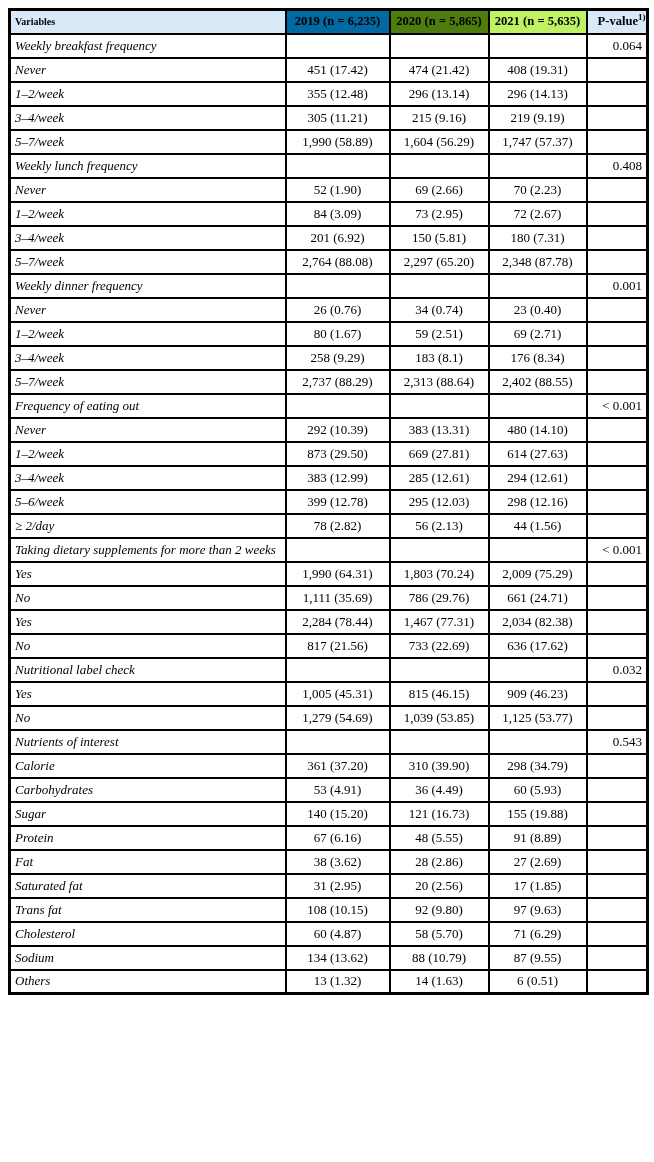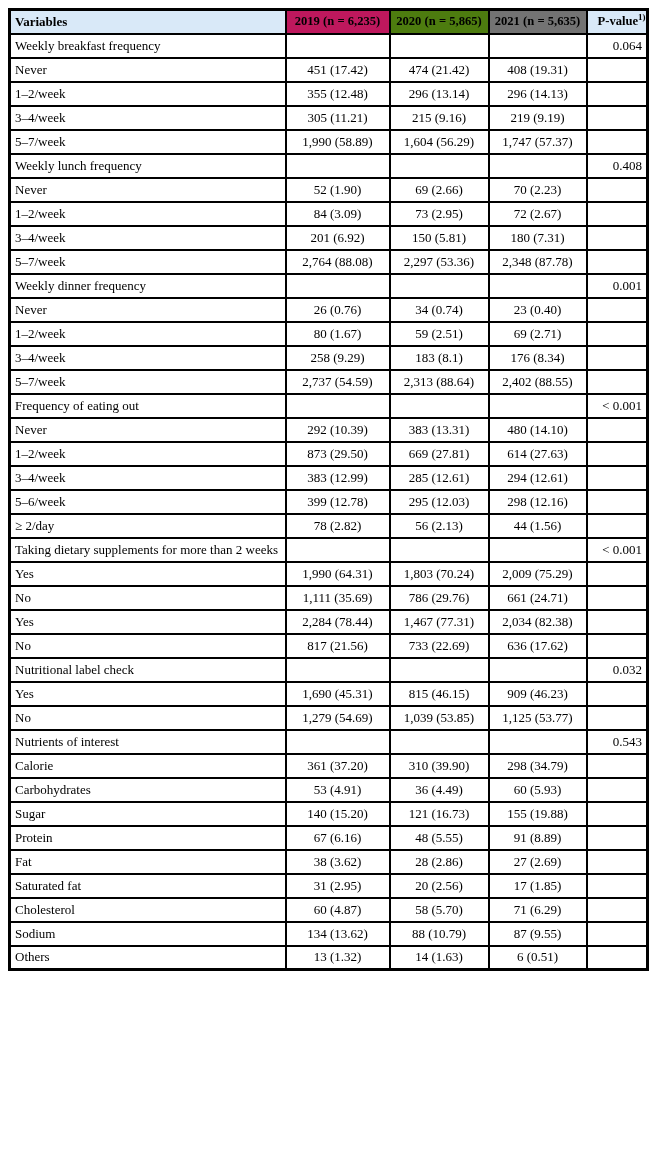--- a/index.html
+++ b/index.html
@@ -38,31 +38,32 @@
   thead th {
     background: #d9e9f8;
     font-weight: bold;
     text-align: center;
     padding: 0 1px;
     font-size: 12.6px;
   }
   thead th.var-head {
     text-align: left;
     padding-left: 4px;
-    font-size: 13px;
+    font-size: 10px;
   }
   thead th.p-head {
     padding: 0 10px;
   }
   thead th sup {
     font-size: 9px;
     line-height: 0;
   }
   td.var-cell {
     text-align: left;
+    font-style: italic;
   }
   td.num-cell {
     text-align: center;
   }
   td.p-cell {
     text-align: right;
   }
 </style>
 </head>
 <body>
@@ -72,23 +73,23 @@
     <colgroup>
       <col style="width:276px">
       <col style="width:104px">
       <col style="width:99px">
       <col style="width:98px">
       <col style="width:61px">
     </colgroup>
     <thead>
       <tr>
         <th class="var-head" style="background: rgb(217, 233, 248);">Variables</th>
-        <th style="background: #be185d;">2019 (n = 6,235)</th>
+        <th style="background: #0369a1;">2019 (n = 6,235)</th>
         <th style="background: #4d7c0f;">2020 (n = 5,865)</th>
-        <th style="background: #737373;">2021 (n = 5,635)</th>
+        <th style="background: #bef264;">2021 (n = 5,635)</th>
         <th class="p-head" style="background: rgb(217, 233, 248);"><span>P-value</span><sup>1)</sup></th>
       </tr>
     </thead>
     <tbody>
         <tr>
           <td class="var-cell">Weekly breakfast frequency</td>
           <td class="num-cell"></td>
           <td class="num-cell"></td>
           <td class="num-cell"></td>
           <td class="p-cell">0.064</td>
@@ -145,21 +146,21 @@
         <tr>
           <td class="var-cell">3–4/week</td>
           <td class="num-cell">201 (6.92)</td>
           <td class="num-cell">150 (5.81)</td>
           <td class="num-cell">180 (7.31)</td>
           <td class="p-cell"></td>
         </tr>
         <tr>
           <td class="var-cell">5–7/week</td>
           <td class="num-cell">2,764 (88.08)</td>
-          <td class="num-cell">2,297 (53.36)</td>
+          <td class="num-cell">2,297 (65.20)</td>
           <td class="num-cell">2,348 (87.78)</td>
           <td class="p-cell"></td>
         </tr>
         <tr>
           <td class="var-cell">Weekly dinner frequency</td>
           <td class="num-cell"></td>
           <td class="num-cell"></td>
           <td class="num-cell"></td>
           <td class="p-cell">0.001</td>
         </tr>
@@ -179,21 +180,21 @@
         </tr>
         <tr>
           <td class="var-cell">3–4/week</td>
           <td class="num-cell">258 (9.29)</td>
           <td class="num-cell">183 (8.1)</td>
           <td class="num-cell">176 (8.34)</td>
           <td class="p-cell"></td>
         </tr>
         <tr>
           <td class="var-cell">5–7/week</td>
-          <td class="num-cell">2,737 (54.59)</td>
+          <td class="num-cell">2,737 (88.29)</td>
           <td class="num-cell">2,313 (88.64)</td>
           <td class="num-cell">2,402 (88.55)</td>
           <td class="p-cell"></td>
         </tr>
         <tr>
           <td class="var-cell">Frequency of eating out</td>
           <td class="num-cell"></td>
           <td class="num-cell"></td>
           <td class="num-cell"></td>
           <td class="p-cell">&lt; 0.001</td>
@@ -270,21 +271,21 @@
         </tr>
         <tr>
           <td class="var-cell">Nutritional label check</td>
           <td class="num-cell"></td>
           <td class="num-cell"></td>
           <td class="num-cell"></td>
           <td class="p-cell">0.032</td>
         </tr>
         <tr>
           <td class="var-cell">Yes</td>
-          <td class="num-cell">1,690 (45.31)</td>
+          <td class="num-cell">1,005 (45.31)</td>
           <td class="num-cell">815 (46.15)</td>
           <td class="num-cell">909 (46.23)</td>
           <td class="p-cell"></td>
         </tr>
         <tr>
           <td class="var-cell">No</td>
           <td class="num-cell">1,279 (54.69)</td>
           <td class="num-cell">1,039 (53.85)</td>
           <td class="num-cell">1,125 (53.77)</td>
           <td class="p-cell"></td>
@@ -329,20 +330,27 @@
           <td class="num-cell">38 (3.62)</td>
           <td class="num-cell">28 (2.86)</td>
           <td class="num-cell">27 (2.69)</td>
           <td class="p-cell"></td>
         </tr>
         <tr>
           <td class="var-cell">Saturated fat</td>
           <td class="num-cell">31 (2.95)</td>
           <td class="num-cell">20 (2.56)</td>
           <td class="num-cell">17 (1.85)</td>
+          <td class="p-cell"></td>
+        </tr>
+        <tr>
+          <td class="var-cell">Trans fat</td>
+          <td class="num-cell">108 (10.15)</td>
+          <td class="num-cell">92 (9.80)</td>
+          <td class="num-cell">97 (9.63)</td>
           <td class="p-cell"></td>
         </tr>
         <tr>
           <td class="var-cell">Cholesterol</td>
           <td class="num-cell">60 (4.87)</td>
           <td class="num-cell">58 (5.70)</td>
           <td class="num-cell">71 (6.29)</td>
           <td class="p-cell"></td>
         </tr>
         <tr>

